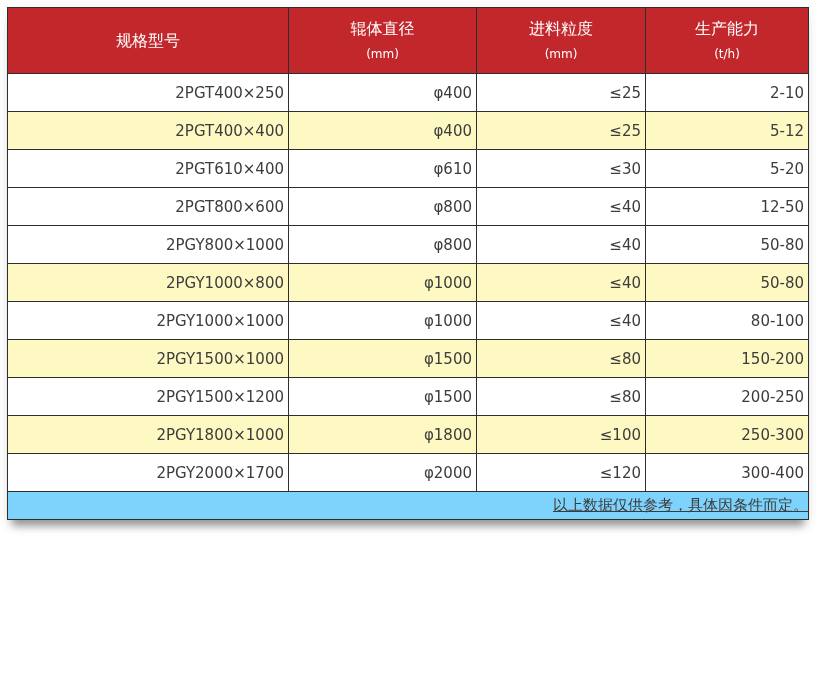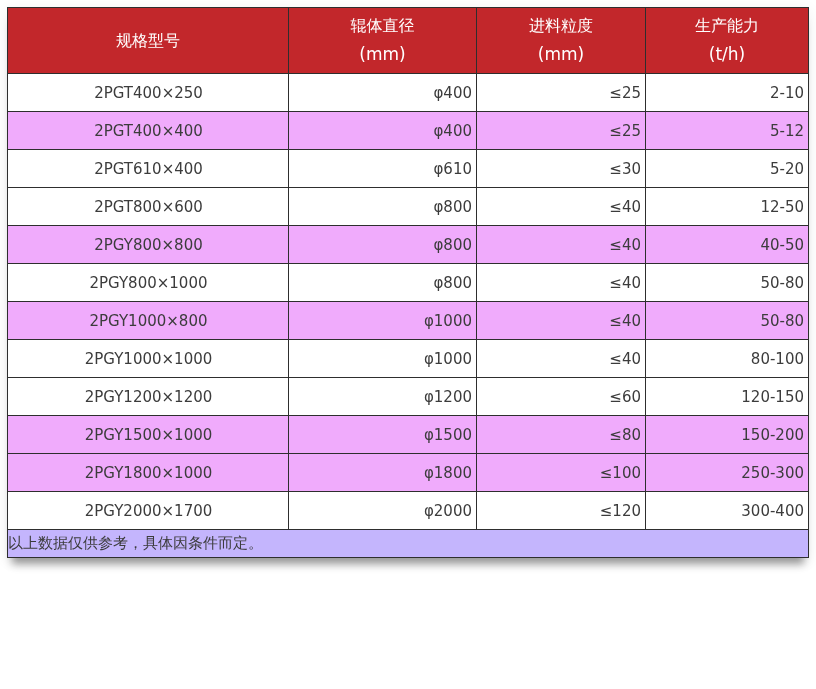--- a/index.html
+++ b/index.html
@@ -35,41 +35,42 @@
     background: #c2272b;
     color: #ffffff;
     font-weight: 400;
     font-size: 16px;
     height: 66px;
     text-align: center;
     vertical-align: middle;
     padding: 0 4px;
   }
   thead th .h-label { line-height: 1.2; }
-  thead th .h-unit  { line-height: 1.2; margin-top: 9px; font-size: 17px; text-align: center; }
+  thead th .h-unit  { line-height: 1.2; margin-top: 9px; font-size: 12px; text-align: center; }
   tbody td {
     height: 38px;
     font-size: 15px;
     color: #3c3c3c;
     text-align: right;
     vertical-align: middle;
     padding: 0 4px;
   }
-  tbody tr.alt td { background: #f0abfc; }
+  tbody tr.alt td { background: #fef9c3; }
   tbody td.model {
-    text-align: center;
+    text-align: right;
     padding-left: 5px;
   }
   tfoot td.footnote {
     height: 28px;
     font-size: 15px;
     color: #3c3c3c;
-    text-align: left;
+    text-align: right;
     vertical-align: middle;
-    background: #c4b5fd;
+    background: #7dd3fc;
+    text-decoration: underline;
   }
 </style>
 </head>
 <body>
 
 <div class="page">
   <table class="spec">
     <colgroup>
       <col class="c1">
         <col class="c2">
@@ -113,55 +114,49 @@
           <td>φ610</td>
           <td>≤30</td>
           <td>5-20</td>
         </tr>
         <tr>
           <td class="model">2PGT800×600</td>
           <td>φ800</td>
           <td>≤40</td>
           <td>12-50</td>
         </tr>
-        <tr class="alt">
-          <td class="model">2PGY800×800</td>
-          <td>φ800</td>
-          <td>≤40</td>
-          <td>40-50</td>
-        </tr>
         <tr>
           <td class="model">2PGY800×1000</td>
           <td>φ800</td>
           <td>≤40</td>
           <td>50-80</td>
         </tr>
         <tr class="alt">
           <td class="model">2PGY1000×800</td>
           <td>φ1000</td>
           <td>≤40</td>
           <td>50-80</td>
         </tr>
         <tr>
           <td class="model">2PGY1000×1000</td>
           <td>φ1000</td>
           <td>≤40</td>
           <td>80-100</td>
         </tr>
-        <tr>
-          <td class="model">2PGY1200×1200</td>
-          <td>φ1200</td>
-          <td>≤60</td>
-          <td>120-150</td>
-        </tr>
         <tr class="alt">
           <td class="model">2PGY1500×1000</td>
           <td>φ1500</td>
           <td>≤80</td>
           <td>150-200</td>
+        </tr>
+        <tr>
+          <td class="model">2PGY1500×1200</td>
+          <td>φ1500</td>
+          <td>≤80</td>
+          <td>200-250</td>
         </tr>
         <tr class="alt">
           <td class="model">2PGY1800×1000</td>
           <td>φ1800</td>
           <td>≤100</td>
           <td>250-300</td>
         </tr>
         <tr>
           <td class="model">2PGY2000×1700</td>
           <td>φ2000</td>

